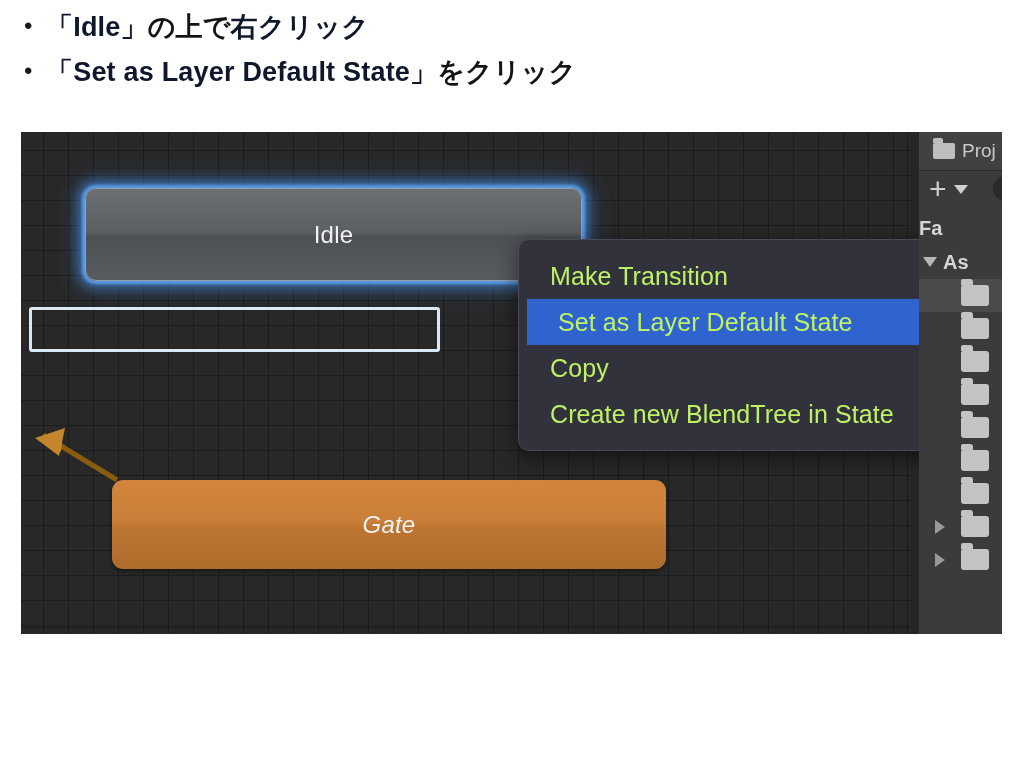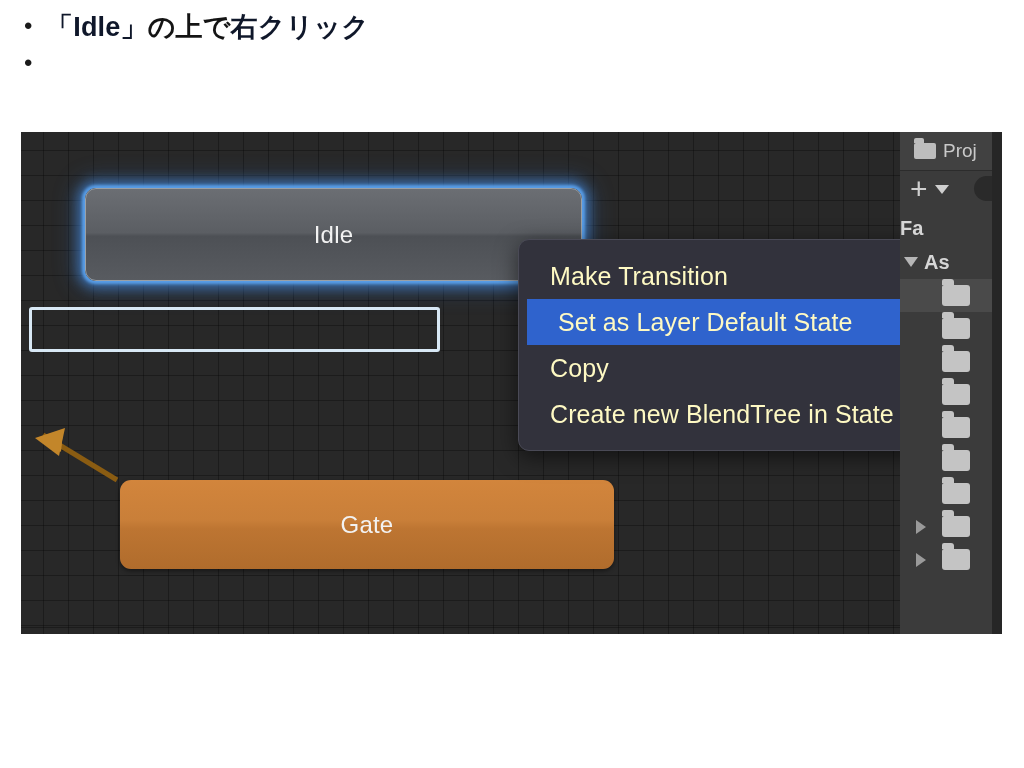--- a/index.html
+++ b/index.html
@@ -87,43 +87,44 @@
     left: 64px; top: 56px;
     width: 495px; height: 91px;
     background: linear-gradient(to bottom, #6b6e73 0%, #5b5e63 48%, #4d5055 52%, #585b60 100%);
     border: 1px solid #9aa0a6;
     box-shadow:
       0 0 3px 3px rgba(90,160,235,0.95),
       0 0 12px 7px rgba(70,140,225,0.60),
       0 0 22px 11px rgba(60,125,210,0.28);
   }
   .node-gate {
-    left: 99px; top: 348px;
-    width: 494px; height: 89px;
+    left: 91px; top: 348px;
+    width: 554px; height: 89px;
     background: linear-gradient(to bottom, #d2853c 0%, #c97f39 45%, #bd7532 55%, #b06c2c 100%);
     box-shadow: 0 2px 4px rgba(0,0,0,0.45);
+    font-style: italic;
   }
 
   
   .ctx-menu {
     position: absolute;
     left: 497px; top: 107px;
     width: 426px;
     padding: 13px 0 13px 0;
     background: #32323c;
     border: 1px solid #4a4a56;
     border-radius: 11px;
     box-shadow: 0 6px 22px rgba(0,0,0,0.55);
   }
   .ctx-item {
     height: 46px;
     display: flex;
     align-items: center;
     padding-left: 31px;
-    color: #fef9c3;
+    color: #bef264;
     font-size: 25px;
     letter-spacing: 0.1px;
     white-space: nowrap;
   }
   .ctx-item.selected {
     background: #2f63cd;
     margin-left: 8px;
   }
   
   .sel-annot {
@@ -132,21 +133,21 @@
     width: 411px; height: 45px;
     border: 3px solid #d8e8f5;
     border-radius: 3px;
     box-sizing: border-box;
     pointer-events: none;
   }
 
   
   .project-panel {
     position: absolute;
-    left: 879px; top: 0;
+    left: 898px; top: 0;
     width: 92px; height: 502px;
     background: #3b3b3b;
     overflow: hidden;
   }
   .pp-tabbar {
     height: 38px;
     display: flex;
     align-items: center;
     padding-left: 14px;
     background: #414141;
@@ -261,20 +262,23 @@
 
 <div class="bullets">
   <div class="bullet-row">
     <span class="bullet-dot">•</span>
     <span class="bullet-text">
       <span class="accent">「Idle」</span><span>の上で</span><span class="accent">右クリック</span>
     </span>
   </div>
   <div class="bullet-row">
     <span class="bullet-dot">•</span>
+    <span class="bullet-text">
+      <span class="accent">「Set as Layer Default State」</span><span>をクリック</span>
+    </span>
   </div>
 </div>
 
 <div class="shot">
 
   <div class="graph">
 
     <svg class="transition-line" viewBox="0 0 889 502" xmlns="http://www.w3.org/2000/svg">
       <line x1="96" y1="348" x2="22" y2="303" stroke="#8a5c12" stroke-width="5"></line>
       <polygon points="42,298 22,305 40,320" fill="#c58d2e"></polygon>

